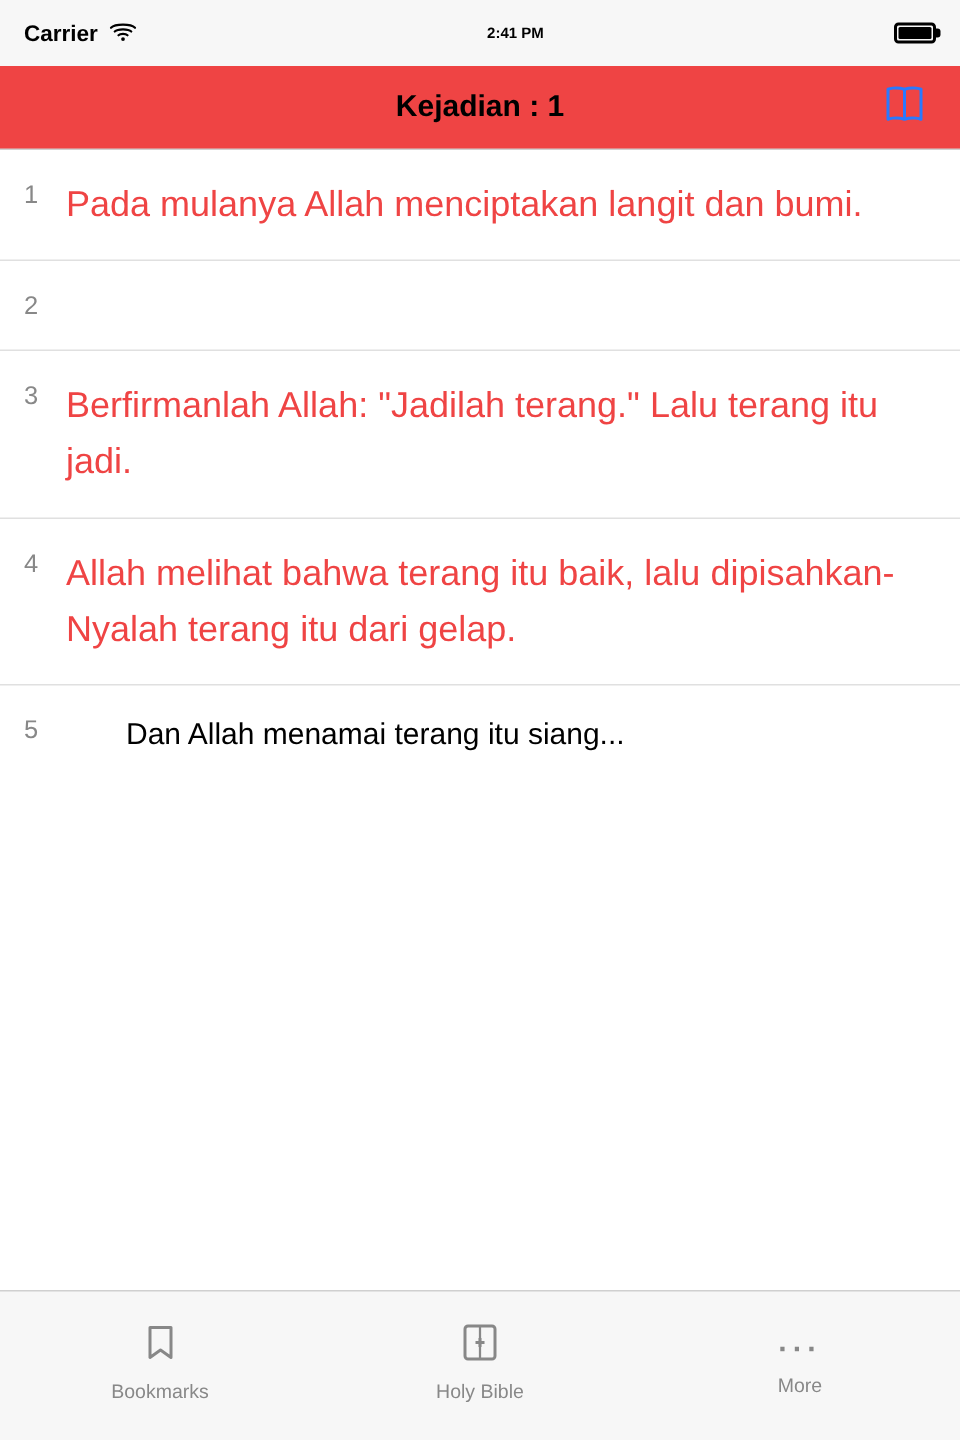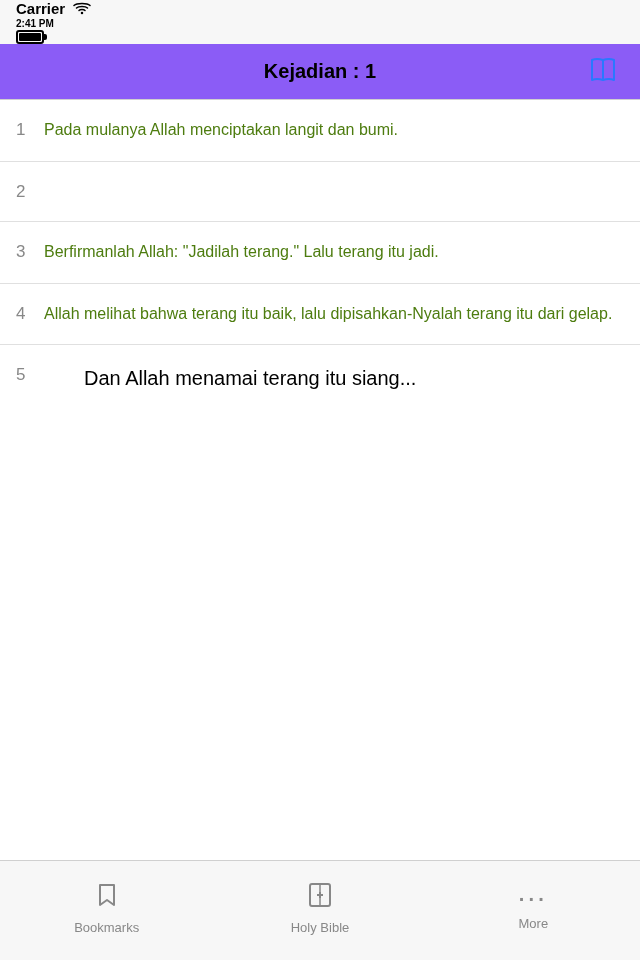--- a/index.html
+++ b/index.html
@@ -13,24 +13,24 @@
       overflow: hidden;
       display: flex;
       flex-direction: column;
     }
 
     
     .status-bar {
       background: #f7f7f7;
       height: 44px;
       display: flex;
+      align-items: center;
       justify-content: space-between;
       padding: 0 16px;
       flex-shrink: 0;
-      flex-direction: column;
     }
     .status-left {
       display: flex;
       align-items: center;
       gap: 8px;
       font-size: 15px;
       font-weight: 600;
     }
     .status-center {
       font-size: 10px;
@@ -65,21 +65,21 @@
       left: 1px;
       top: 1px;
       bottom: 1px;
       width: 90%;
       background: #000;
       border-radius: 1px;
     }
 
     
     .nav-bar {
-      background: #8b5cf6;
+      background: #ef4444;
       border-bottom: 1px solid #d0d0d0;
       height: 56px;
       display: flex;
       align-items: center;
       justify-content: center;
       position: relative;
       flex-shrink: 0;
     }
     .nav-title {
       font-size: 20px;
@@ -111,23 +111,23 @@
     }
     .verse-number {
       font-size: 17px;
       color: #888;
       min-width: 28px;
       padding-top: 2px;
       flex-shrink: 0;
       text-align: left;
     }
     .verse-text {
-      font-size: 16px;
+      font-size: 24px;
       line-height: 1.55;
-      color: #4d7c0f;
+      color: #ef4444;
       flex: 1;
     }
     .verse-partial-last {
       font-size: 20px;
       line-height: 1.55;
       color: #000;
       flex: 1;
       overflow: hidden;
       max-height: 42px;
       margin-left: 40px;

